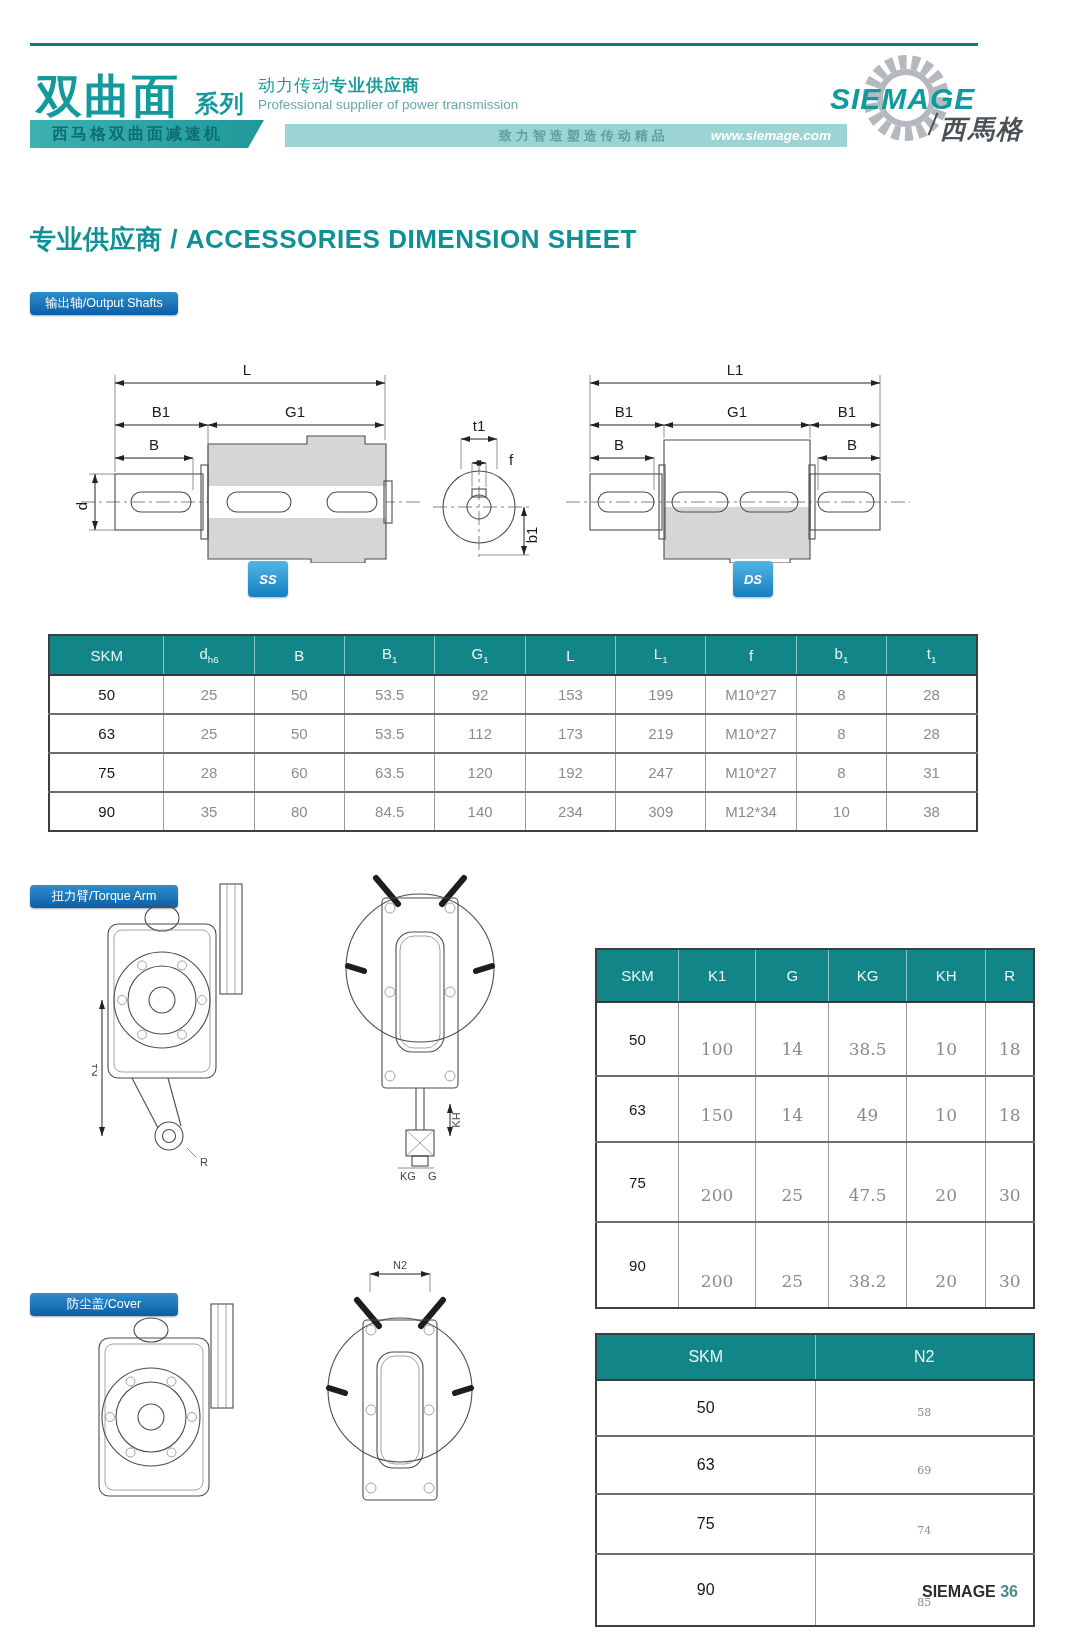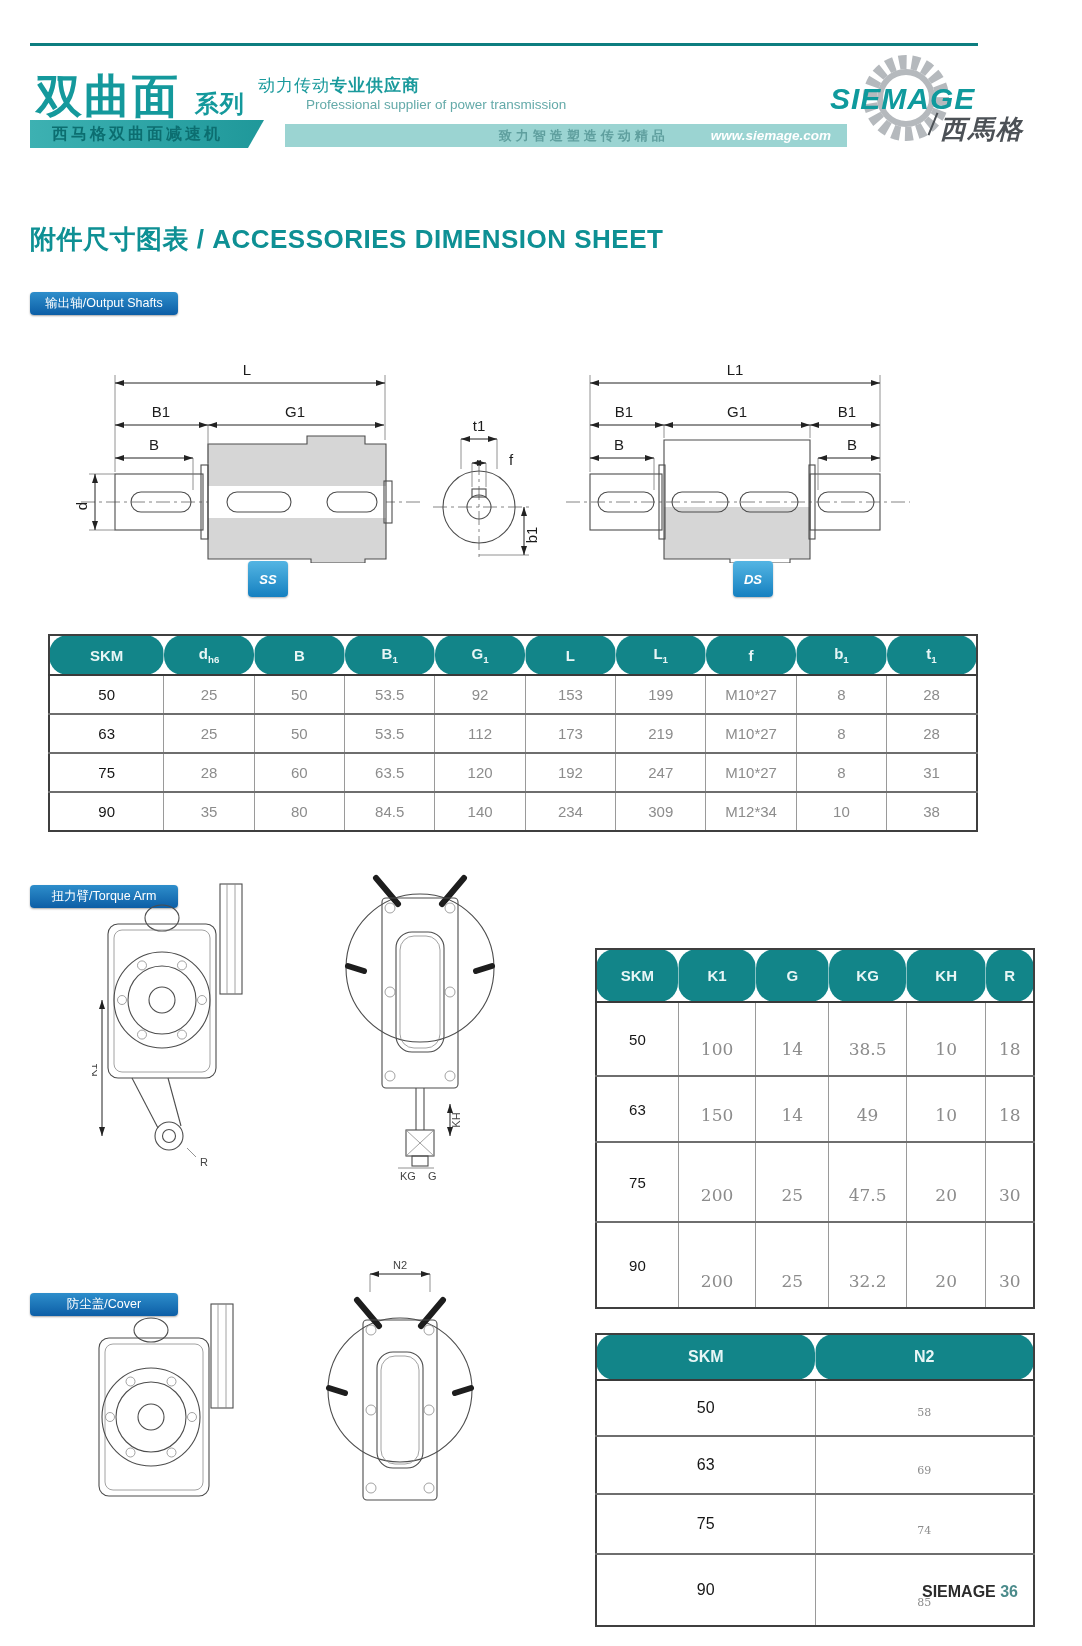--- a/index.html
+++ b/index.html
@@ -14,21 +14,21 @@
   .series-title{left:36px;top:66px;color:#14999c;font-weight:800;font-size:46px;letter-spacing:2px;}
   .series-suffix{font-size:24px;font-weight:700;letter-spacing:1px;}
   .series-banner{
     left:30px;top:120px;width:234px;height:28px;line-height:28px;
     background:linear-gradient(90deg,#3db1b2,#1f989a);
     clip-path:polygon(0 0,100% 0,calc(100% - 16px) 100%,0 100%);
     color:#0c6e70;font-size:16px;font-weight:700;letter-spacing:3px;padding-left:22px;box-sizing:border-box;
   }
   .supplier-cn{left:258px;top:74px;font-size:17px;color:#1a9a9c;letter-spacing:1px;}
   .supplier-cn b{font-weight:800;}
-  .supplier-en{left:258px;top:97px;font-size:13.5px;color:#64aaa9;margin-left:48px;}
+  .supplier-en{left:258px;top:97px;font-size:13.5px;color:#64aaa9;}
   .strip{
     left:285px;top:124px;width:562px;height:23px;background:#9bd4d2;
     display:flex;align-items:center;justify-content:flex-end;gap:42px;padding-right:16px;box-sizing:border-box;
   }
   .strip .slogan{color:#5f9f9e;font-size:13px;font-weight:700;letter-spacing:4px;}
   .strip .site{color:#ffffff;font-size:13.5px;font-weight:800;font-style:italic;}
   .logo{left:820px;top:46px;width:262px;height:112px;}
   .logo .gear{position:absolute;left:28px;top:0;}
   .logo .brand{position:absolute;left:10px;top:36px;font-size:30px;font-weight:900;font-style:italic;color:#0f9a9d;letter-spacing:1px;}
   .logo .brand-cn{position:absolute;left:120px;top:66px;font-size:26px;font-weight:700;font-style:italic;color:#4c5156;letter-spacing:2px;}
@@ -43,22 +43,22 @@
   }
   .shaft-badge{
     width:40px;height:36px;border-radius:4px;color:#fff;font-size:13px;font-weight:700;font-style:italic;
     background:linear-gradient(180deg,#54b5e3,#1580c0);
     display:flex;align-items:center;justify-content:center;box-shadow:0 1px 2px rgba(0,0,0,.3);
   }
 
   
   table.dim-table{border-collapse:collapse;table-layout:fixed;background:#fff;border:2px solid #3f3f3f;}
   table.dim-table th{
-    background:#128589;color:#e8f6f6;font-weight:700;
-    border-right:1px solid rgba(255,255,255,.5);border-bottom:2px solid #3a3a3a;border-radius:19px;
+    background:#128589;color:#e8f6f6;font-weight:400;
+    border-right:1px solid rgba(255,255,255,.5);border-bottom:2px solid #3a3a3a;
   }
   table.dim-table td{
     border-right:1px solid #9a9a9a;border-top:2px solid #6e6e6e;
     text-align:center;color:#8c8c8c;vertical-align:middle;
   }
   table.dim-table tbody tr:first-child td{border-top:none;}
   table.dim-table td.skm{color:#161616;font-family:"Liberation Sans",sans-serif;}
   sub{font-size:65%;}
 
   .tbl-main{width:930px;}
@@ -135,21 +135,21 @@
 <div class="abs logo">
   <svg class="gear" width="110" height="110" viewBox="0 0 110 110">
     <circle cx="58" cy="52" r="36" fill="none" stroke="#b5b9bd" stroke-width="14" stroke-dasharray="7.5 5"></circle>
     <circle cx="58" cy="52" r="26" fill="none" stroke="#b5b9bd" stroke-width="6"></circle>
   </svg>
   <span class="brand">SIEMAGE</span>
   <span class="slash"></span>
   <span class="brand-cn">西馬格</span>
 </div>
 
-<div class="abs page-title">附件尺寸图表 / ACCESSORIES DIMENSION SHEET</div>
+<div class="abs page-title">专业供应商 / ACCESSORIES DIMENSION SHEET</div>
 
 <div class="abs badge" style="left:30px;top:292px;">输出轴/Output Shafts</div>
 
 <svg class="abs" style="left:75px;top:345px;" width="352" height="218" viewBox="0 0 352 218">
   <line class="cline" x1="6" y1="157" x2="346" y2="157"></line>
 
   <rect class="grayfill" x="133" y="99" width="178" height="42"></rect>
   <rect class="grayfill" x="232" y="91" width="58" height="9"></rect>
   <rect class="grayfill" x="133" y="173" width="178" height="41"></rect>
   <rect class="grayfill" x="236" y="212" width="54" height="6"></rect>
@@ -397,21 +397,21 @@
         <td>200</td>
         <td>25</td>
         <td>47.5</td>
         <td>20</td>
         <td>30</td>
       </tr>
       <tr>
         <td class="skm">90</td>
         <td>200</td>
         <td>25</td>
-        <td>32.2</td>
+        <td>38.2</td>
         <td>20</td>
         <td>30</td>
       </tr>
     </tbody>
 </table>
 
 <div class="abs badge" style="left:30px;top:1293px;">防尘盖/Cover</div>
 
 <svg class="abs" style="left:85px;top:1300px;" width="175" height="215" viewBox="0 0 175 215">
   <ellipse class="outline" cx="66" cy="30" rx="17" ry="12" fill="#ffffff"></ellipse>

